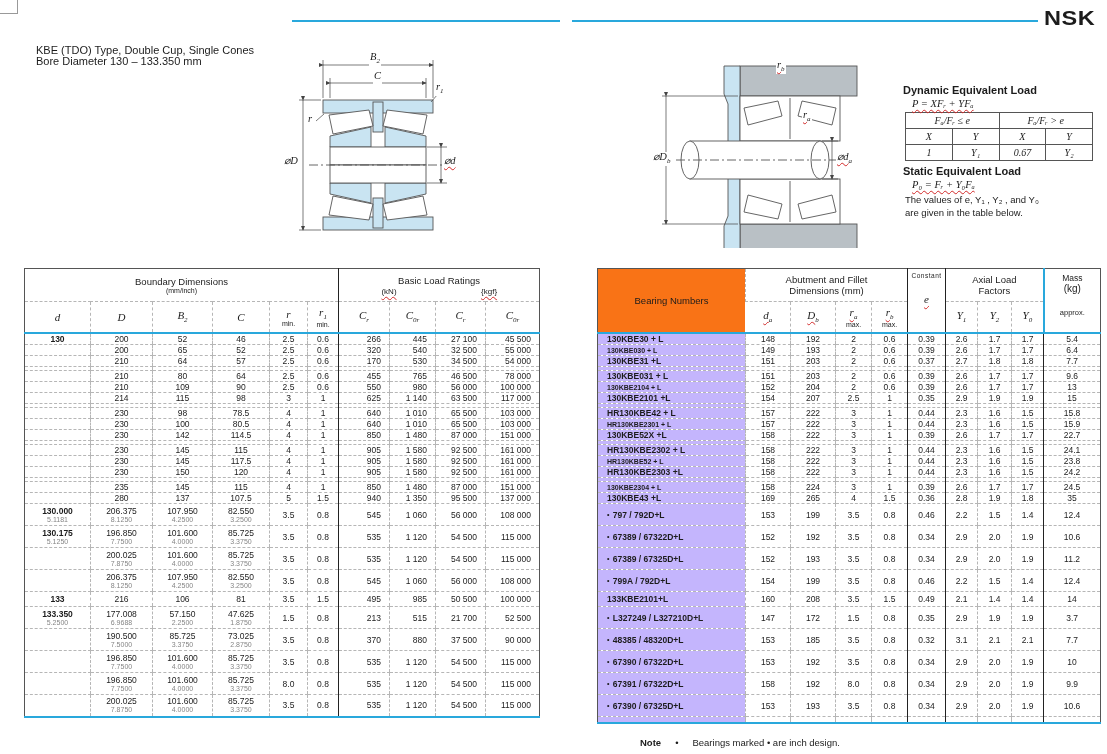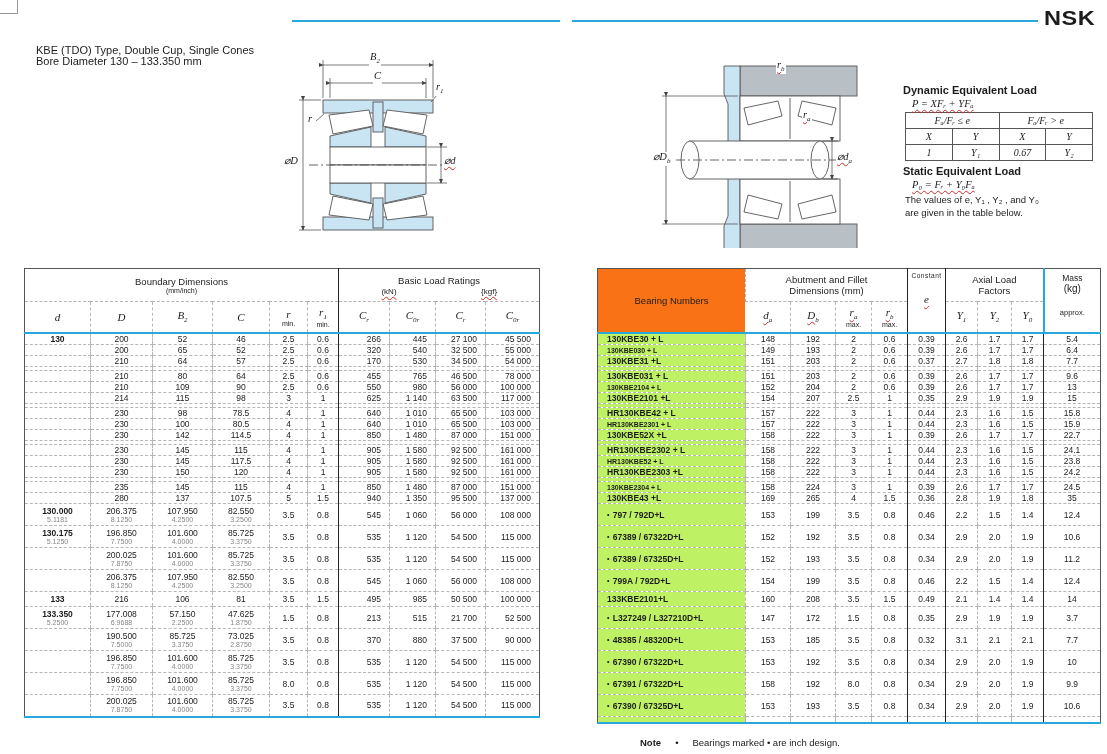--- a/index.html
+++ b/index.html
@@ -50,21 +50,21 @@
   .bLc{border-left:2px solid #29a8dc !important;}
   .sym i, i.sym{font-family:"Liberation Serif",serif;font-style:italic;font-size:11px;font-weight:normal;}
   .sym sub, i.sym sub{font-size:7px;}
   .mini{font-size:7px;color:#222;line-height:7px;}
   .unitrow{display:flex;font-size:8px;margin-top:1px;}
   .unitrow span{flex:1;}
   .mm{font-size:8.5px;line-height:10px;white-space:nowrap;}
   .bd{font-weight:bold;}
   .inch{font-size:7px;line-height:8px;color:#858585;white-space:nowrap;}
   td.num{text-align:right;padding-right:8px;}
-  td.brgc{background:#bef264;text-align:left;padding-left:9px;font-weight:bold;
+  td.brgc{background:#c4b5fd;text-align:left;padding-left:9px;font-weight:bold;
           font-size:8.5px;white-space:nowrap;}
   td.brgc.sm{font-size:7px;}
   .blt{font-size:7px;vertical-align:1px;margin-right:1px;}
   .const-lbl{font-size:6.5px;letter-spacing:.5px;}
   .note{position:absolute;left:640px;top:737px;font-size:9.5px;}
   .note b{margin-right:14px;}
   .note .nb{margin-right:14px;}
 </style>
 </head>
 <body>

